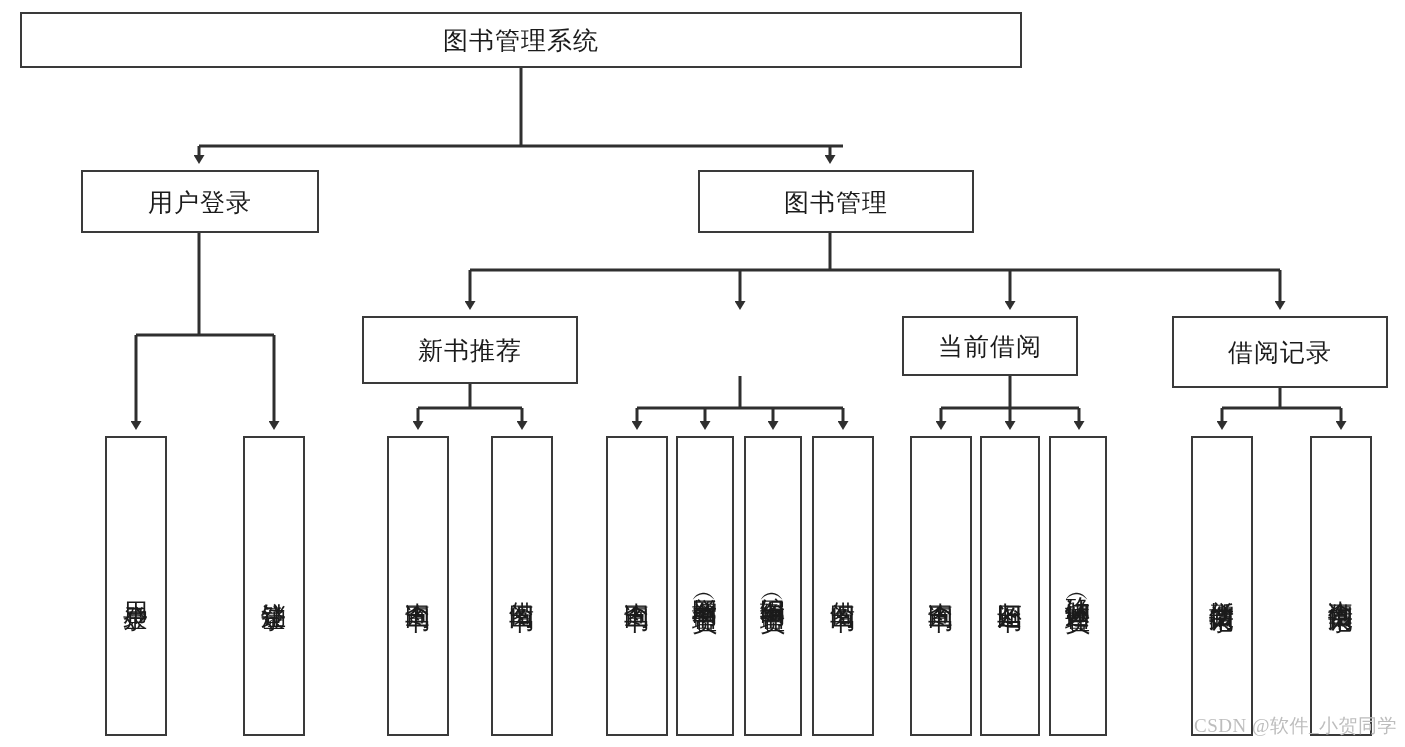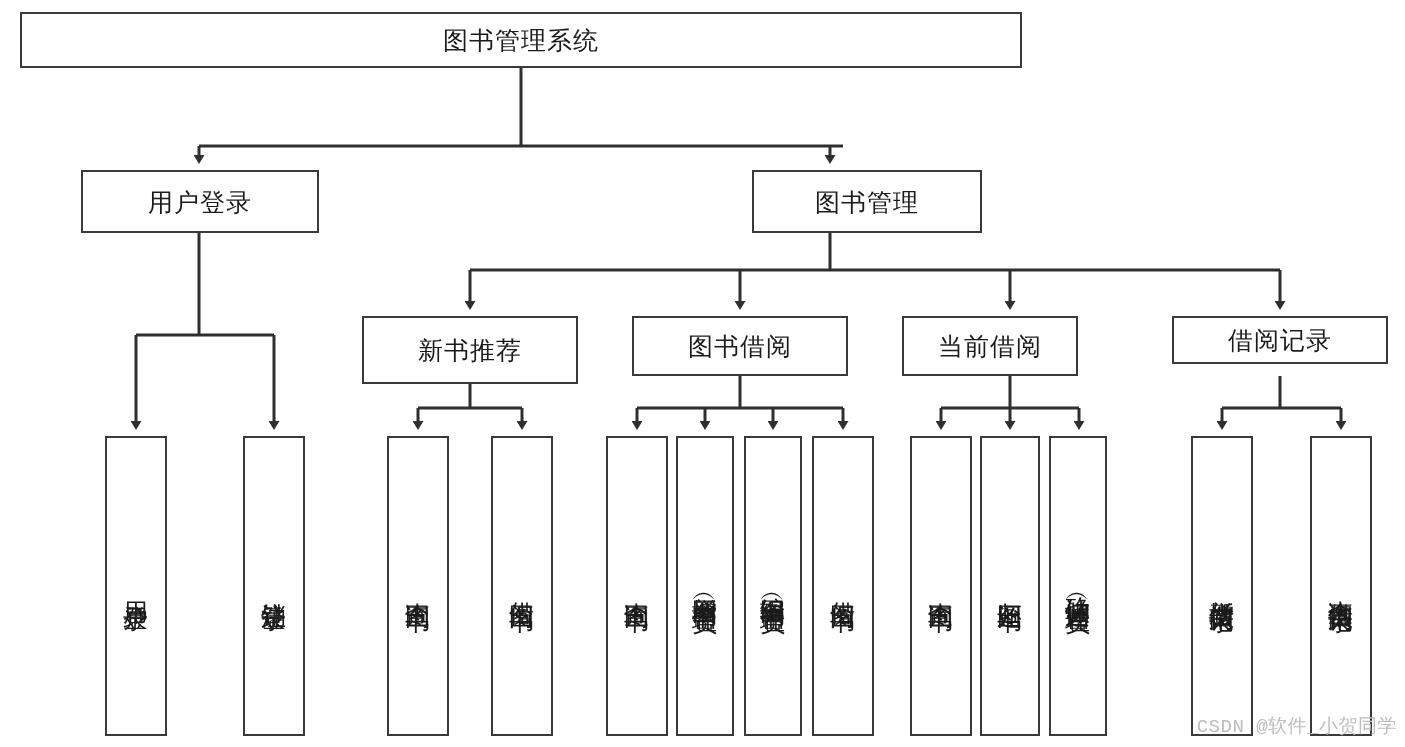--- a/index.html
+++ b/index.html
@@ -56,21 +56,21 @@
     white-space: nowrap;
   }
   #watermark {
     position: absolute;
     right: 8px;
     bottom: 8px;
     font-size: 19px;
     color: #bdbdbd;
     letter-spacing: 0.5px;
     white-space: nowrap;
-    font-family: Liberation Mono, monospace;
+    font-family: Liberation Serif, serif;
   }
 </style>
 </head>
 <body>
 
 <div id="canvas">
 
   <svg class="edges" viewBox="0 0 1405 747" xmlns="http://www.w3.org/2000/svg">
     <defs>
       <marker id="arrow" markerWidth="9" markerHeight="11" refX="1" refY="5.5" orient="auto" markerUnits="userSpaceOnUse">
@@ -132,34 +132,31 @@
     </g>
   </svg>
 
   <div class="node horiz" style="left:20px; top:12px; width:1002px; height:56px;">
     <span>图书管理系统</span>
   </div>
 
   <div class="node horiz" style="left:81px; top:170px; width:238px; height:63px;">
     <span>用户登录</span>
   </div>
-  <div class="node horiz" style="left:752px; top:170px; width:230px; height:63px;">
+  <div class="node horiz" style="left:698px; top:170px; width:276px; height:63px;">
     <span>图书管理</span>
   </div>
 
   <div class="node horiz" style="left:362px; top:316px; width:216px; height:68px;">
     <span>新书推荐</span>
   </div>
-  <div class="node horiz" style="left:632px; top:316px; width:216px; height:60px;">
-    <span>图书借阅</span>
-  </div>
   <div class="node horiz" style="left:902px; top:316px; width:176px; height:60px;">
     <span>当前借阅</span>
   </div>
-  <div class="node horiz" style="left:1172px; top:316px; width:216px; height:48px;">
+  <div class="node horiz" style="left:1172px; top:316px; width:216px; height:72px;">
     <span>借阅记录</span>
   </div>
 
   <div class="node vert" style="left:105px; top:436px; width:62px; height:300px;">
     <span class="vtext">用户登录</span>
   </div>
   <div class="node vert" style="left:243px; top:436px; width:62px; height:300px;">
     <span class="vtext">注销登录</span>
   </div>
 

